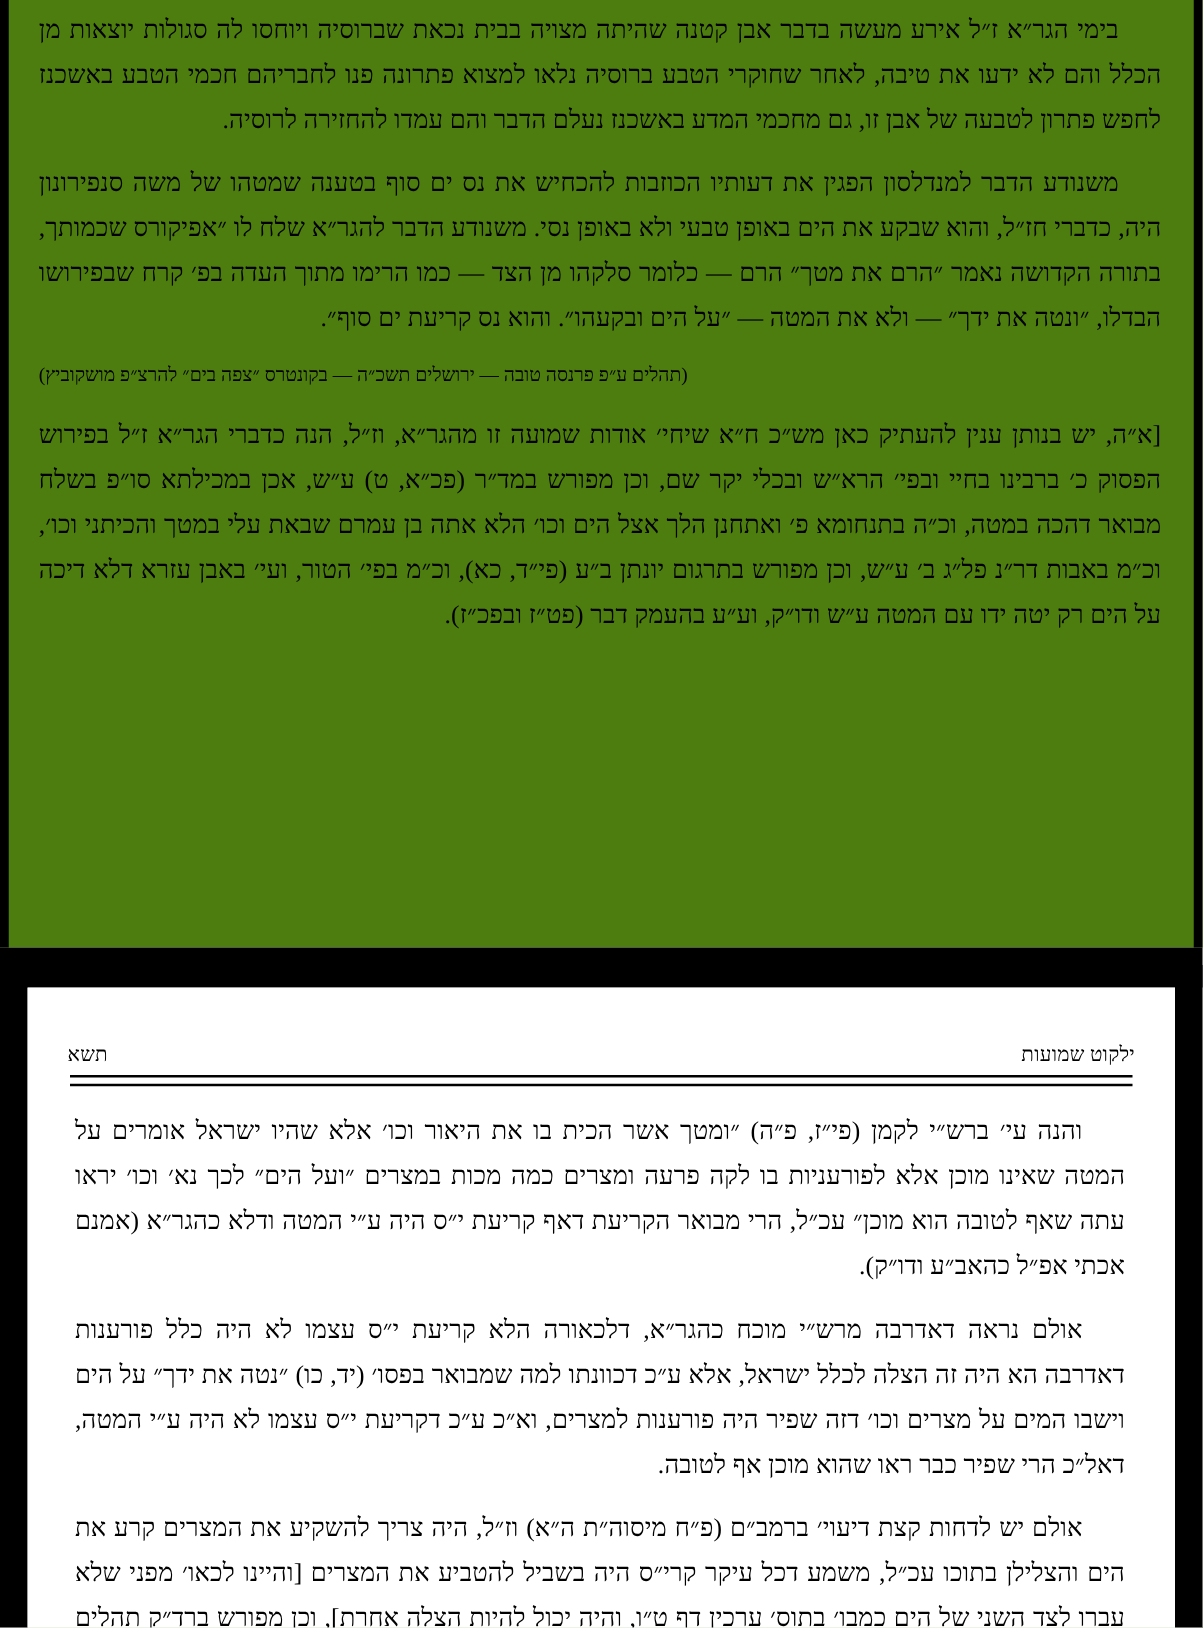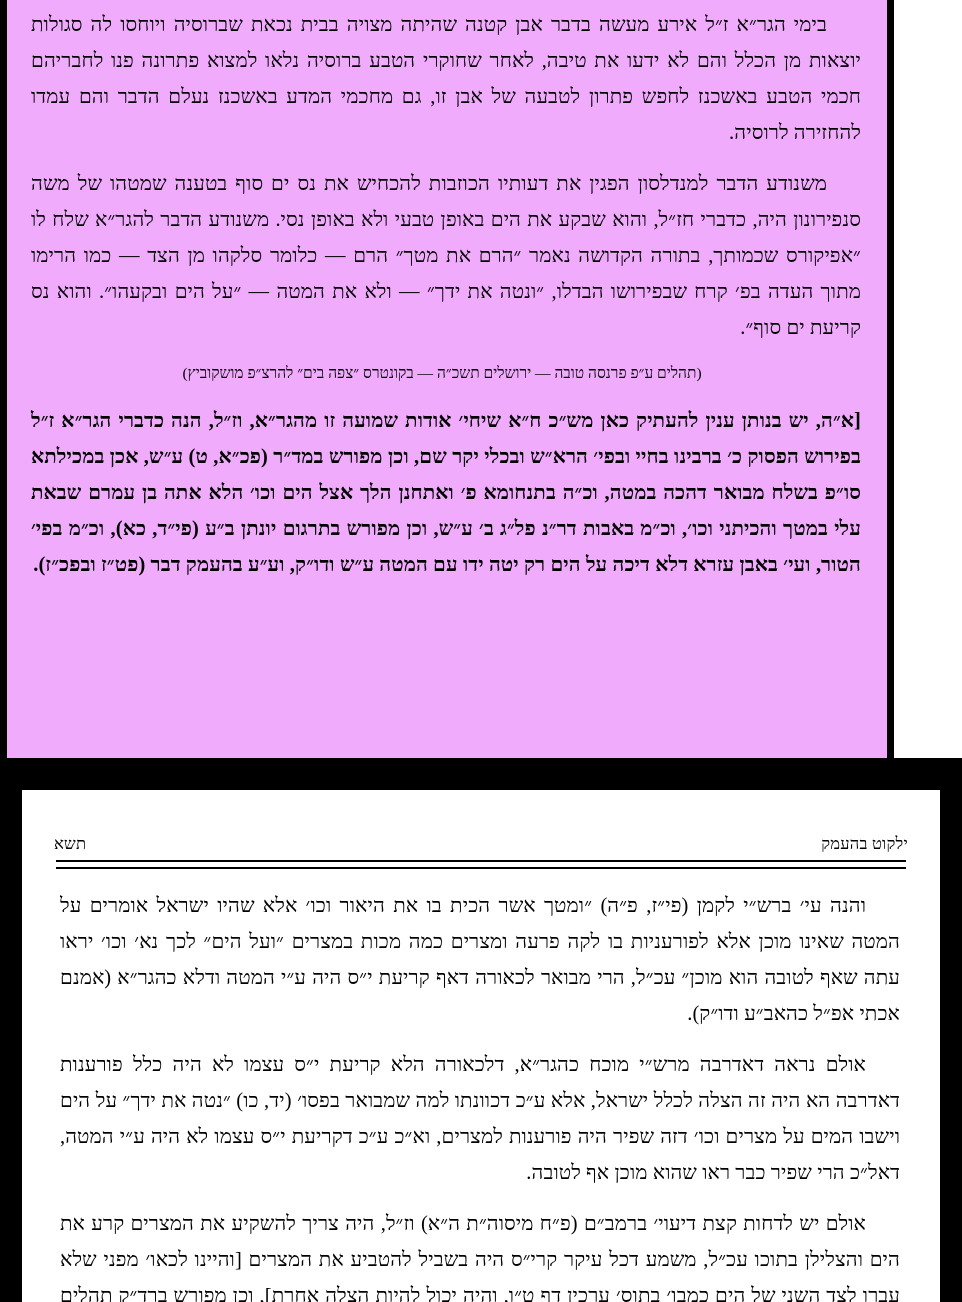--- a/index.html
+++ b/index.html
@@ -21,26 +21,26 @@
     width: 962px;
     height: 1302px;
     background: #ffffff;
   }
 
   
   .page-one {
     position: absolute;
     left: 0;
     top: 0;
-    width: 894px;
+    width: 962px;
     height: 758px;
     box-sizing: border-box;
     border-left: 7px solid #000;
     border-right: 7px solid #000;
-    background: #f0abfc;
+    background: #4d7c0f;
     overflow: hidden;
   }
   .page-one .page-body {
     box-sizing: border-box;
     padding: 6px 26px 0 24px;
     direction: rtl;
     text-align: justify;
   }
 
   
@@ -118,25 +118,25 @@
     letter-spacing: 0.1px;
   }
   .para:last-child { margin-bottom: 0; }
   .para.indent { text-indent: 34px; }
 
   .citation {
     margin: 6px 0 16px 0;
     font-size: 15.5px;
     line-height: 26px;
     direction: rtl;
-    text-align: center;
+    text-align: left;
     padding-right: 8px;
   }
 
-  .para.bracketed { text-indent: 0; font-weight: bold; }
+  .para.bracketed { text-indent: 0; }
 </style>
 </head>
 <body>
 
 <div class="scan">
 
   <div class="page-one">
     <div class="page-body">
 
       <p class="para indent">בימי הגר״א ז״ל אירע מעשה בדבר אבן קטנה שהיתה מצויה בבית נכאת שברוסיה ויוחסו לה סגולות יוצאות מן הכלל והם לא ידעו את טיבה, לאחר שחוקרי הטבע ברוסיה נלאו למצוא פתרונה פנו לחבריהם חכמי הטבע באשכנז לחפש פתרון לטבעה של אבן זו, גם מחכמי המדע באשכנז נעלם הדבר והם עמדו להחזירה לרוסיה.</p>
@@ -150,29 +150,29 @@
 
     </div>
   </div>
 
   <div class="page-gap"></div>
 
   <div class="page-two">
     <div class="inner">
 
       <div class="running-head">
-        <span class="rh-right">ילקוט בהעמק</span>
+        <span class="rh-right">ילקוט שמועות</span>
         <span class="rh-left">תשא</span>
       </div>
 
       <div class="head-rule"></div>
 
       <div class="page-body">
 
-        <p class="para indent">והנה עי׳ ברש״י לקמן (פי״ז, פ״ה) ״ומטך אשר הכית בו את היאור וכו׳ אלא שהיו ישראל אומרים על המטה שאינו מוכן אלא לפורעניות בו לקה פרעה ומצרים כמה מכות במצרים ״ועל הים״ לכך נא׳ וכו׳ יראו עתה שאף לטובה הוא מוכן״ עכ״ל, הרי מבואר לכאורה דאף קריעת י״ס היה ע״י המטה ודלא כהגר״א (אמנם אכתי אפ״ל כהאב״ע ודו״ק).</p>
+        <p class="para indent">והנה עי׳ ברש״י לקמן (פי״ז, פ״ה) ״ומטך אשר הכית בו את היאור וכו׳ אלא שהיו ישראל אומרים על המטה שאינו מוכן אלא לפורעניות בו לקה פרעה ומצרים כמה מכות במצרים ״ועל הים״ לכך נא׳ וכו׳ יראו עתה שאף לטובה הוא מוכן״ עכ״ל, הרי מבואר הקריעת דאף קריעת י״ס היה ע״י המטה ודלא כהגר״א (אמנם אכתי אפ״ל כהאב״ע ודו״ק).</p>
 
         <p class="para indent">אולם נראה דאדרבה מרש״י מוכח כהגר״א, דלכאורה הלא קריעת י״ס עצמו לא היה כלל פורענות דאדרבה הא היה זה הצלה לכלל ישראל, אלא ע״כ דכוונתו למה שמבואר בפסו׳ (יד, כו) ״נטה את ידך״ על הים וישבו המים על מצרים וכו׳ דזה שפיר היה פורענות למצרים, וא״כ ע״כ דקריעת י״ס עצמו לא היה ע״י המטה, דאל״כ הרי שפיר כבר ראו שהוא מוכן אף לטובה.</p>
 
         <p class="para indent">אולם יש לדחות קצת דיעוי׳ ברמב״ם (פ״ח מיסוה״ת ה״א) וז״ל, היה צריך להשקיע את המצרים קרע את הים והצלילן בתוכו עכ״ל, משמע דכל עיקר קרי״ס היה בשביל להטביע את המצרים [והיינו לכאו׳ מפני שלא עברו לצד השני של הים כמבו׳ בתוס׳ ערכין דף ט״ו, והיה יכול להיות הצלה אחרת], וכן מפורש ברד״ק תהלים (קלו, יג) ובמלבי״ם שם, וכ״כ באב״ע שמות (יד, כז) ועי״ש במפרשים רמ״ה דארבות, וא״כ שמא שפיר חשיב כבר בתחילת הקריעת</p>
 
       </div>
     </div>
   </div>
 
 </div>

